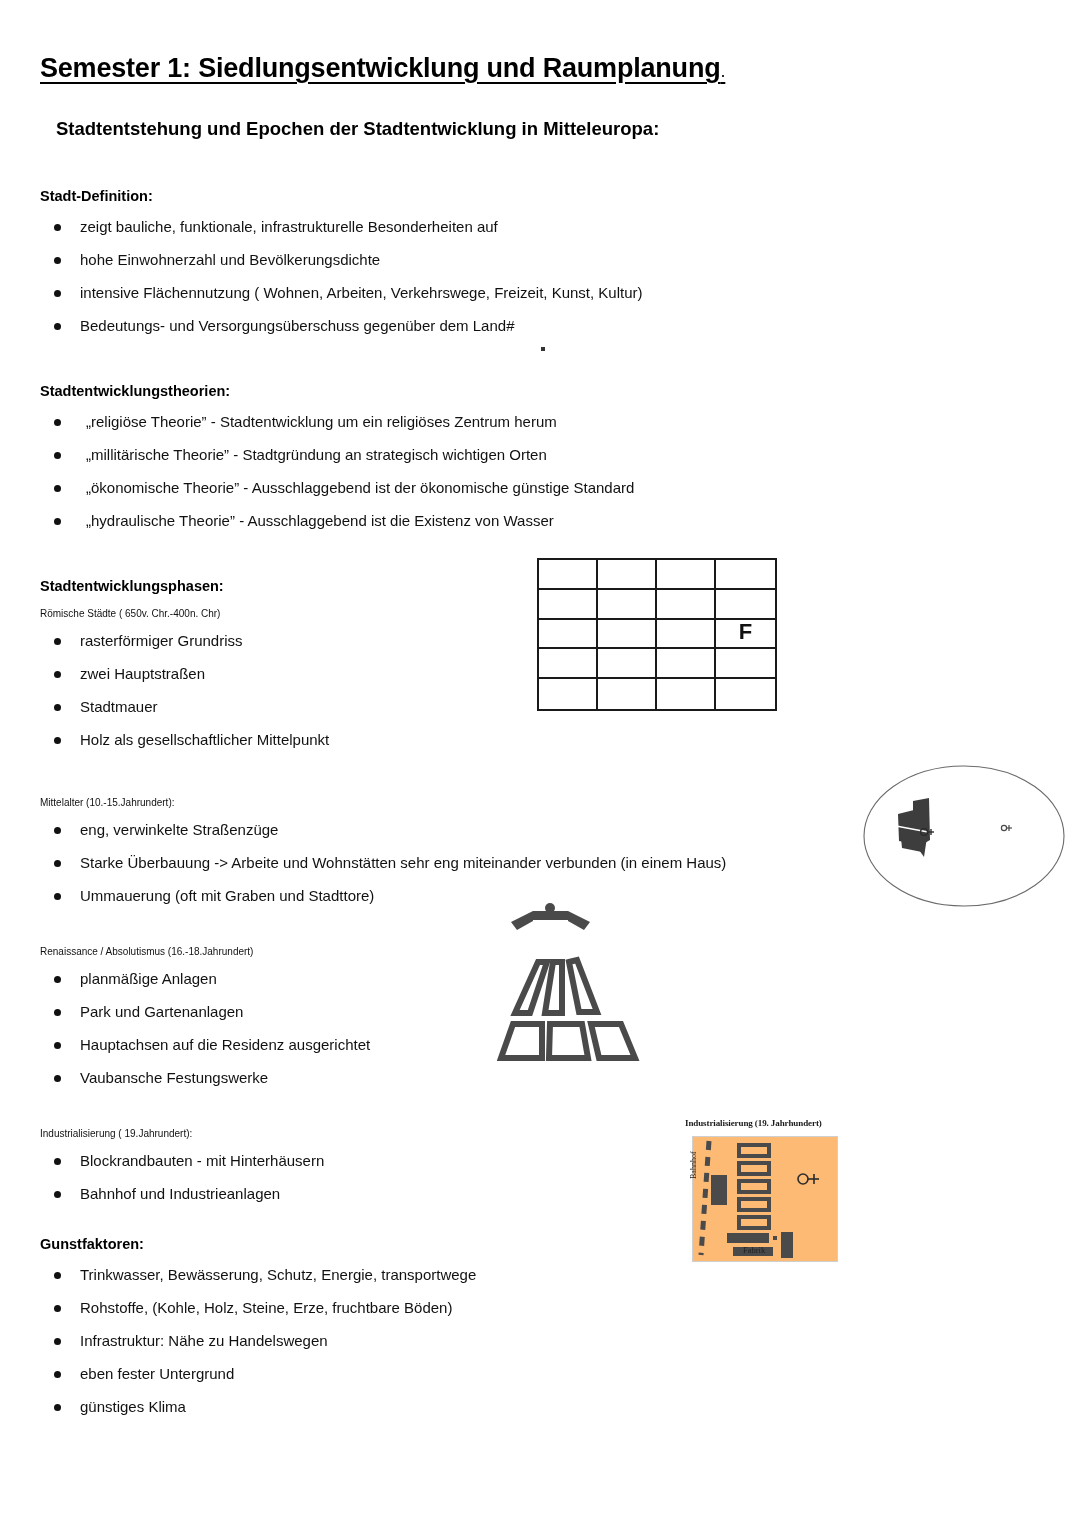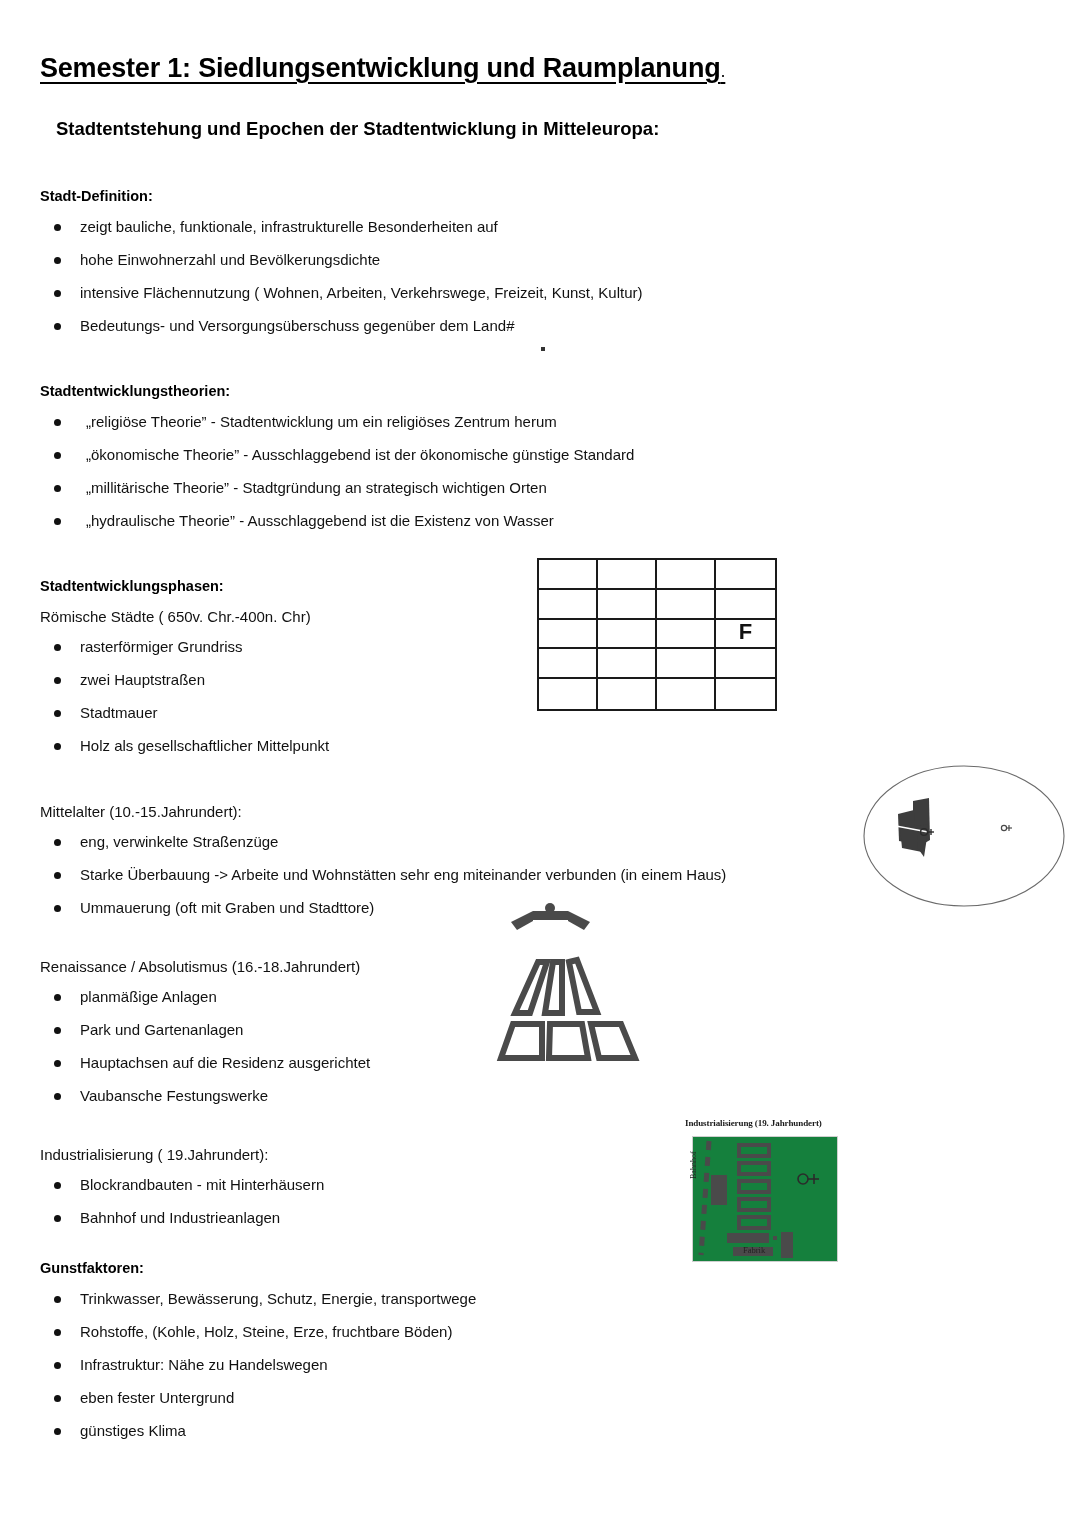--- a/index.html
+++ b/index.html
@@ -57,21 +57,21 @@
 
   .sec { margin: 0 0 10px 0; }
 
   .sec-head {
     font-size: 14.5px;
     font-weight: bold;
     margin: 0 0 14px 0;
     color: #000;
   }
   .sec-subhead {
-    font-size: 15px;
+    font-size: 10px;
     font-weight: normal;
     margin: 0 0 13px 0;
     color: #111;
   }
 
   ul.bullets {
     list-style: none;
     margin: 8px;
     padding: 0;
   }
@@ -179,21 +179,21 @@
     letter-spacing: -0.1px;
   }
   .industrial-diagram .frame {
     position: absolute;
     left: 9px;
     top: 18px;
     width: 146px;
     height: 126px;
     border: 1px solid #cfcfcf;
     box-sizing: border-box;
-    background: #15803d;
+    background: #fdba74;
   }
   .industrial-diagram .lbl-bahnhof {
     position: absolute;
     left: -4px;
     top: 42px;
     transform: rotate(-90deg);
     transform-origin: left top;
     font-family: "Liberation Serif", serif;
     font-size: 8px;
     color: #222;
@@ -229,22 +229,22 @@
         <li>Bedeutungs- und Versorgungsüberschuss gegenüber dem Land#</li>
       </ul>
     </div>
 
     <div class="gap-lg"></div>
 
     <div class="sec">
       <div class="sec-head">Stadtentwicklungstheorien:</div>
       <ul class="bullets">
         <li class="indent">„religiöse Theorie” - Stadtentwicklung um ein religiöses Zentrum herum</li>
+        <li class="indent">„millitärische Theorie” - Stadtgründung an strategisch wichtigen Orten</li>
         <li class="indent">„ökonomische Theorie” - Ausschlaggebend ist der ökonomische günstige Standard</li>
-        <li class="indent">„millitärische Theorie” - Stadtgründung an strategisch wichtigen Orten</li>
         <li class="indent">„hydraulische Theorie” - Ausschlaggebend ist die Existenz von Wasser</li>
       </ul>
     </div>
 
     <div class="gap-lg"></div>
 
     <div class="sec">
       <div class="sec-head">Stadtentwicklungsphasen:</div>
       <div class="sec-subhead">Römische Städte ( 650v. Chr.-400n. Chr)</div>
       <ul class="bullets">

